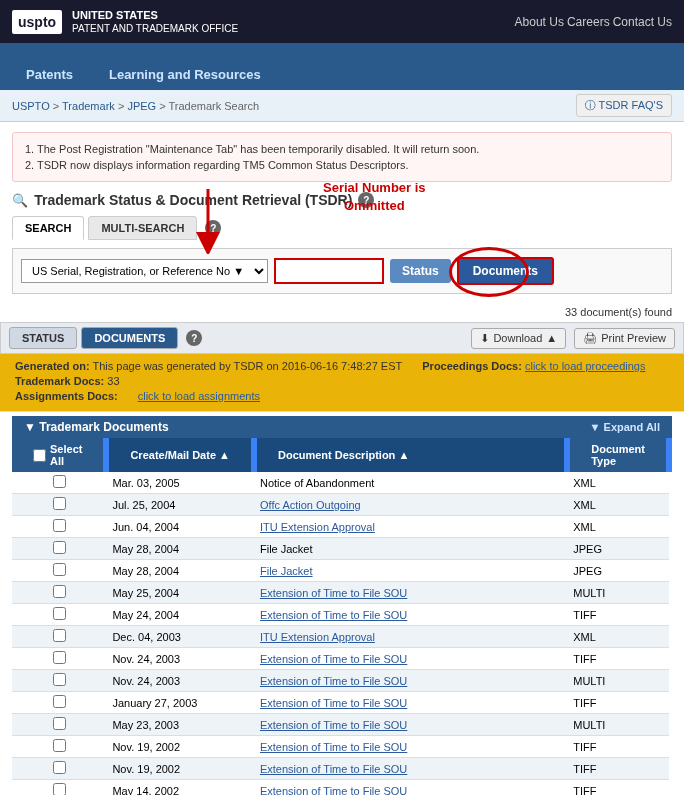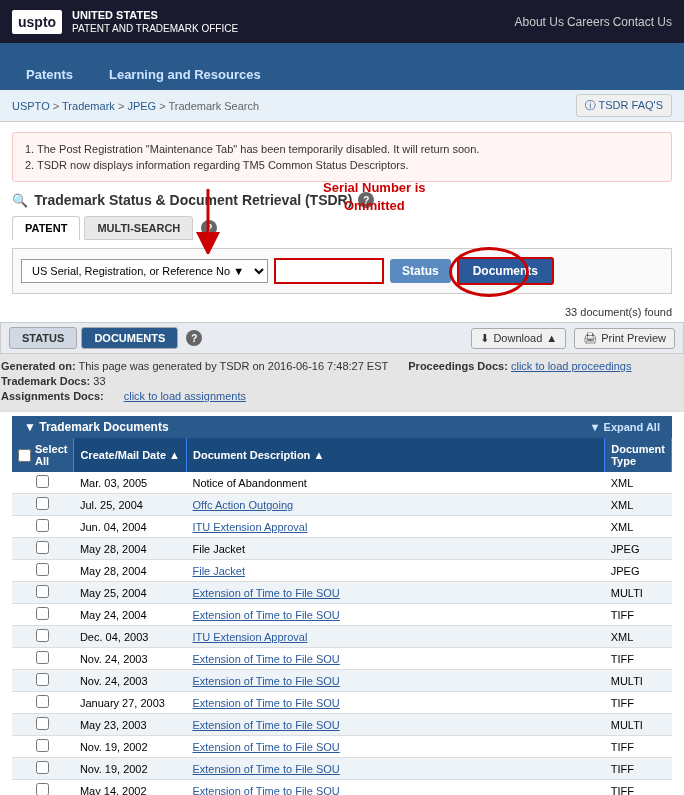--- a/index.html
+++ b/index.html
@@ -53,34 +53,34 @@
 
     
     .doc-tabs-bar { background: #e8ecf0; border: 1px solid #ccc; display: flex; align-items: center; justify-content: space-between; padding: 4px 8px; }
     .doc-tabs-left { display: flex; gap: 4px; align-items: center; }
     .doc-tab { padding: 4px 12px; background: #d0d8e4; border: 1px solid #aaa; font-size: 11px; font-weight: bold; cursor: pointer; border-radius: 3px; color: #333; }
     .doc-tab.active { background: #2a5a8c; color: #fff; }
     .doc-actions { display: flex; gap: 8px; align-items: center; }
     .doc-action-btn { background: #f0f0f0; border: 1px solid #aaa; padding: 3px 8px; font-size: 11px; cursor: pointer; color: #333; border-radius: 3px; display: flex; align-items: center; gap: 4px; }
 
     
-    .meta-section { padding: 6px 1px; background: #e5e5e5; border-bottom: 1px solid #ddd; }
+    .meta-section { padding: 6px 15px; background: #eab308; border-bottom: 1px solid #ddd; }
     .meta-row { display: flex; gap: 20px; font-size: 11px; color: #333; margin-bottom: 3px; }
     .meta-label { font-weight: bold; }
     .meta-link { color: #2a5a9c; text-decoration: underline; cursor: pointer; }
 
     
     .table-section { margin: 4px 12px; }
     .section-title { background: #2a5a8c; color: #fff; padding: 4px 12px; font-size: 12px; font-weight: bold; display: flex; justify-content: space-between; align-items: center; }
     .expand-all-btn { font-size: 11px; color: #cce4ff; cursor: pointer; }
 
     
     .doc-table { width: 100%; border-collapse: collapse; font-size: 11px; }
     .doc-table thead tr { background: #2a5a8c; color: #fff; }
-    .doc-table thead th { padding: 5px 6px; text-align: left; font-size: 11px; border-right: 1px solid #3b82f6; }
+    .doc-table thead th { padding: 5px 21px; text-align: left; font-size: 11px; border-right: 6px solid #3b82f6; }
     .doc-table thead th.sort-col { background: #1a4a7c; }
     .doc-table tbody tr:nth-child(even) { background: #eef3f8; }
     .doc-table tbody tr:nth-child(odd) { background: #fff; }
     .doc-table tbody td { padding: 3px 6px; border-bottom: 1px solid #ddd; vertical-align: middle; }
     .doc-table tbody td a { color: #2a5a9c; text-decoration: underline; }
     .select-all-row { display: flex; align-items: center; gap: 4px; font-size: 11px; }
     .check-cell { width: 30px; text-align: center; }
     .date-cell { width: 90px; white-space: nowrap; }
     .desc-cell { }
     .type-cell { width: 60px; margin-top: 20px; }
@@ -127,21 +127,21 @@
 </div>
 
 <div class="search-section">
   <div class="search-title">
     <span class="search-icon-sm">🔍</span>
     <span>Trademark Status &amp; Document Retrieval (TSDR)</span>
     <span class="help-icon">?</span>
   </div>
 
   <div class="search-tabs">
-    <div class="search-tab active">PATENT</div>
+    <div class="search-tab active">SEARCH</div>
     <div class="search-tab">MULTI-SEARCH</div>
     <span class="help-icon" style="margin-left:4px;">?</span>
   </div>
 
   <div class="search-input-row" style="position:relative;">
     <select class="search-select"><option>US Serial, Registration, or Reference No ▼</option></select>
     <input class="search-input" type="text" placeholder="" style="">
     <button class="btn-status">Status</button>
     <div style="position:relative; display:inline-block;">
       <button class="btn-documents">Documents</button>

